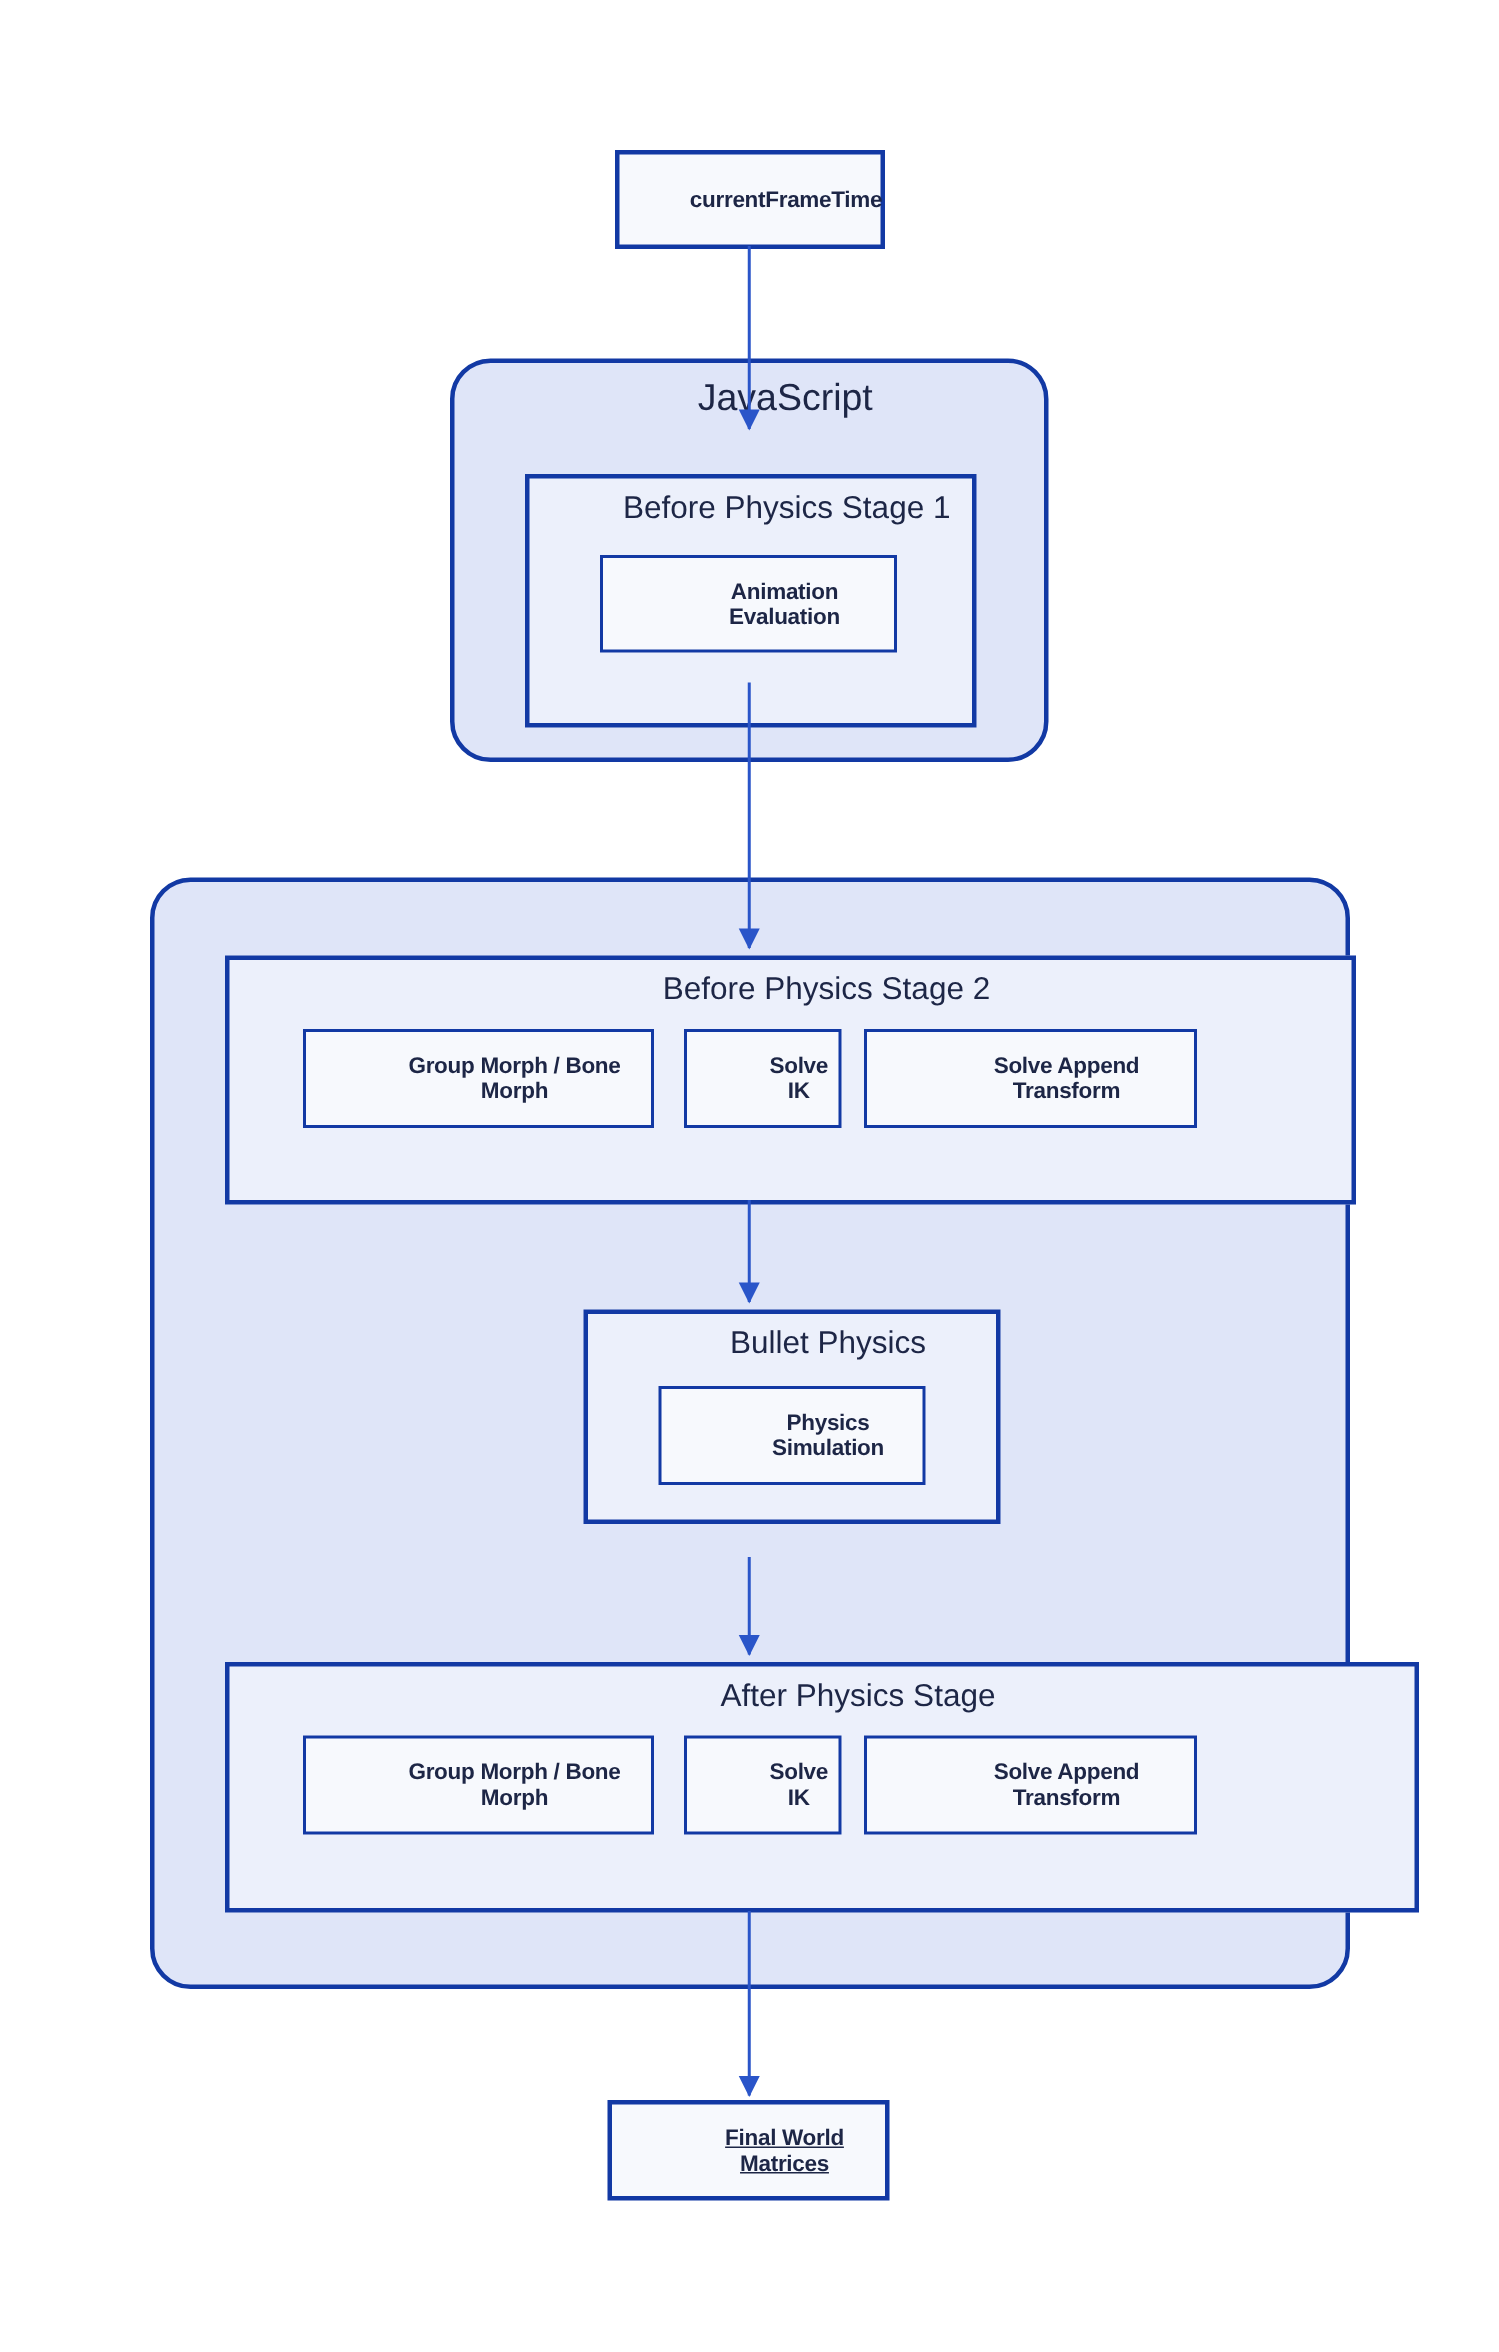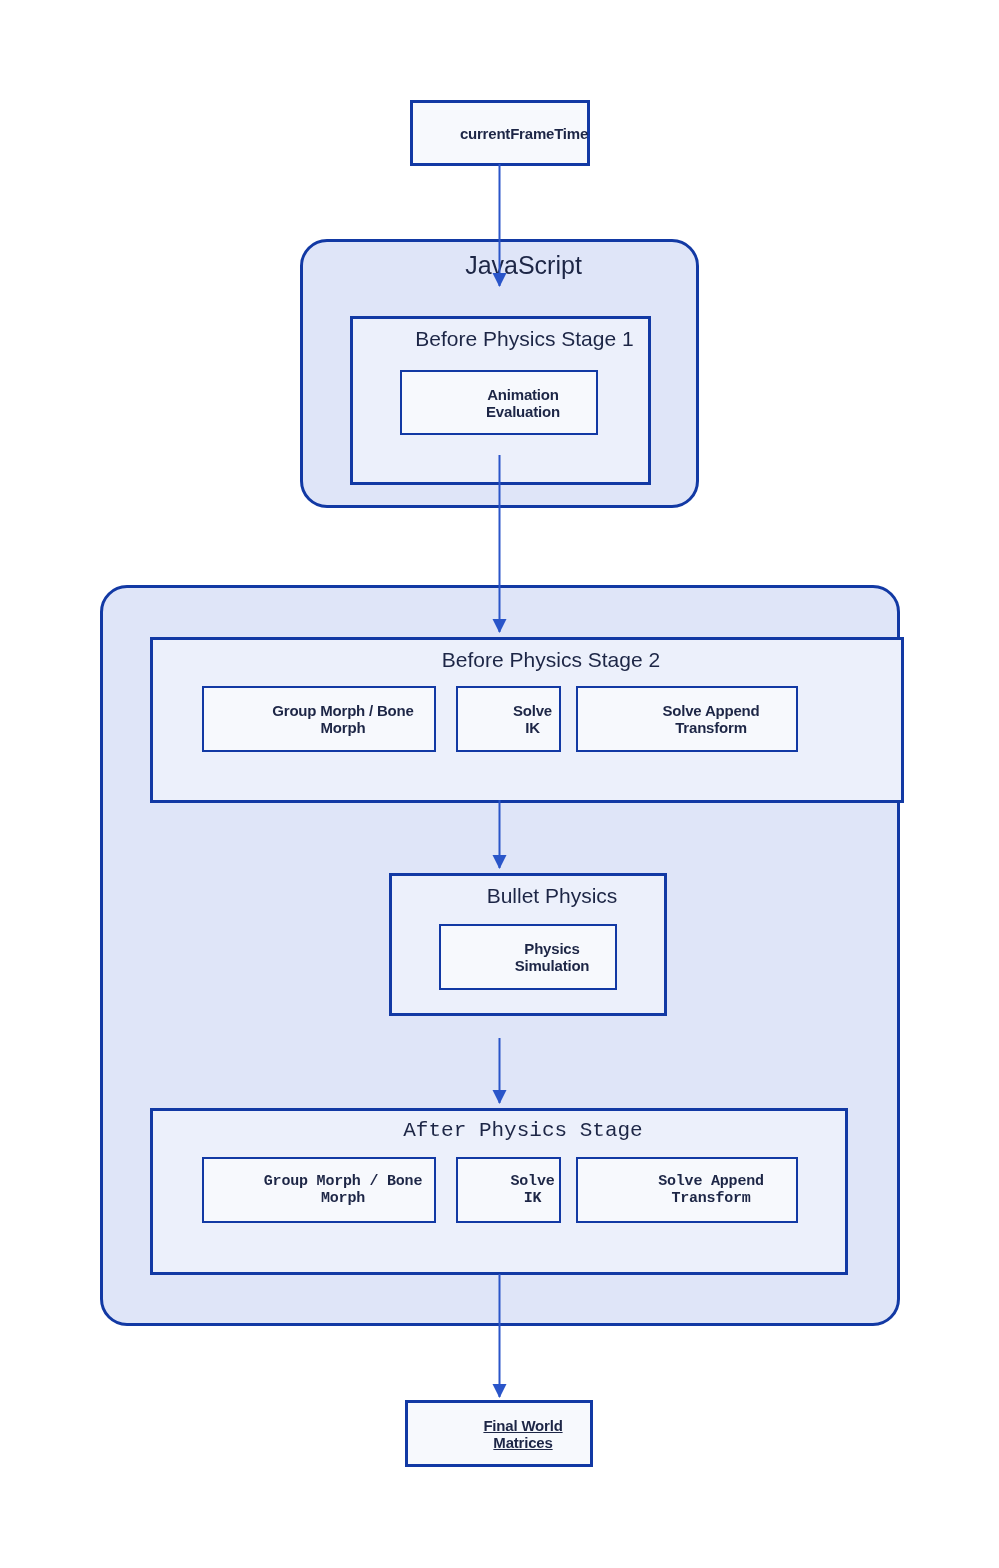--- a/index.html
+++ b/index.html
@@ -59,21 +59,21 @@
       </div>
     </div>
 
     <div class="box stage-box" style="left:257px;top:285px;width:278px;height:143px;margin-left:29px;">
       <div class="stage-title">Bullet Physics</div>
       <div class="box leaf" style="left:47px;top:48px;width:178px;height:66px;">
         <span>Physics Simulation</span>
       </div>
     </div>
 
-    <div class="box stage-box" style="left:47px;top:520px;width:698px;height:167px;font-family:Liberation Mono, monospace;">
+    <div class="box stage-box" style="left:47px;top:520px;width:796px;height:167px;">
       <div class="stage-title">After Physics Stage</div>
       <div class="box leaf" style="left:49px;top:46px;width:234px;height:66px;">
         <span>Group Morph / Bone Morph</span>
       </div>
       <div class="box leaf" style="left:303px;top:46px;width:105px;height:66px;">
         <span>Solve IK</span>
       </div>
       <div class="box leaf" style="left:423px;top:46px;width:222px;height:66px;">
         <span>Solve Append Transform</span>
       </div>

